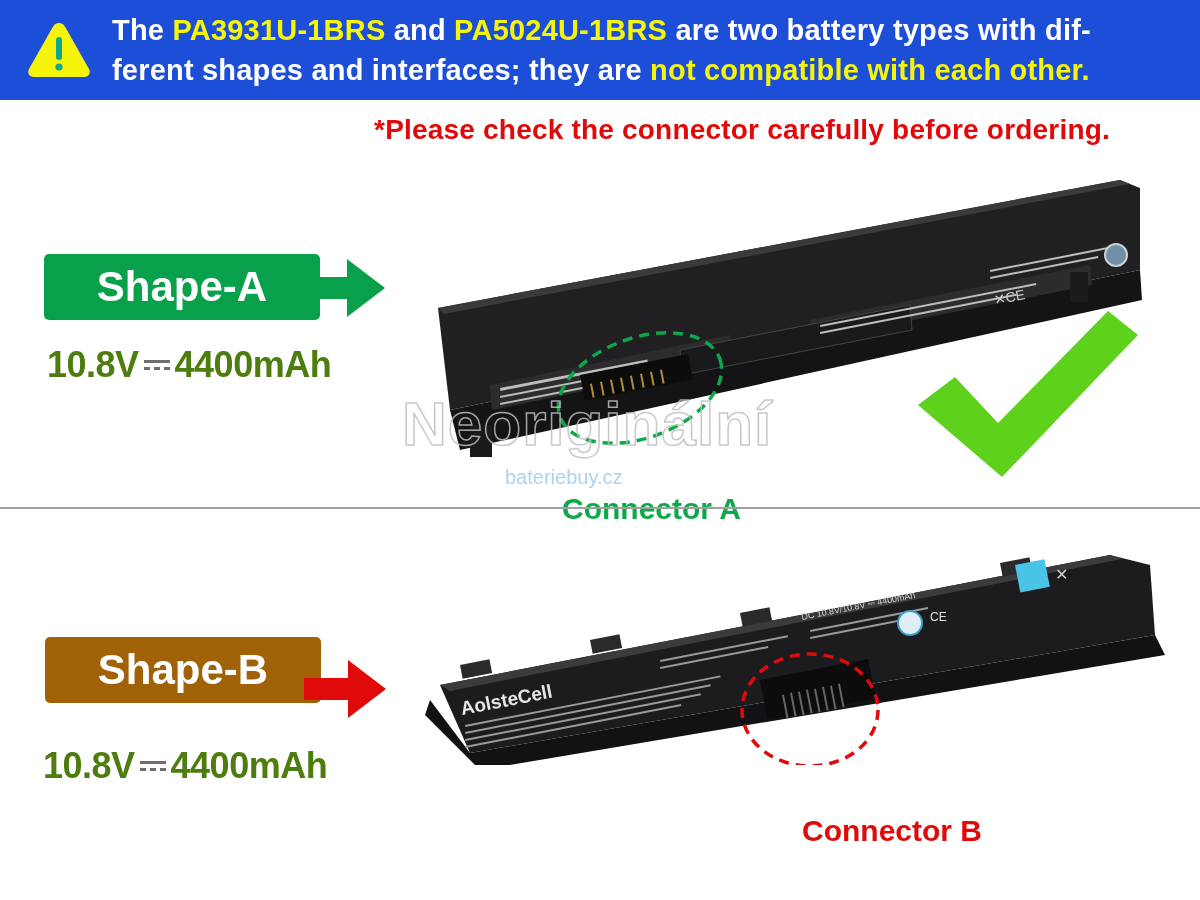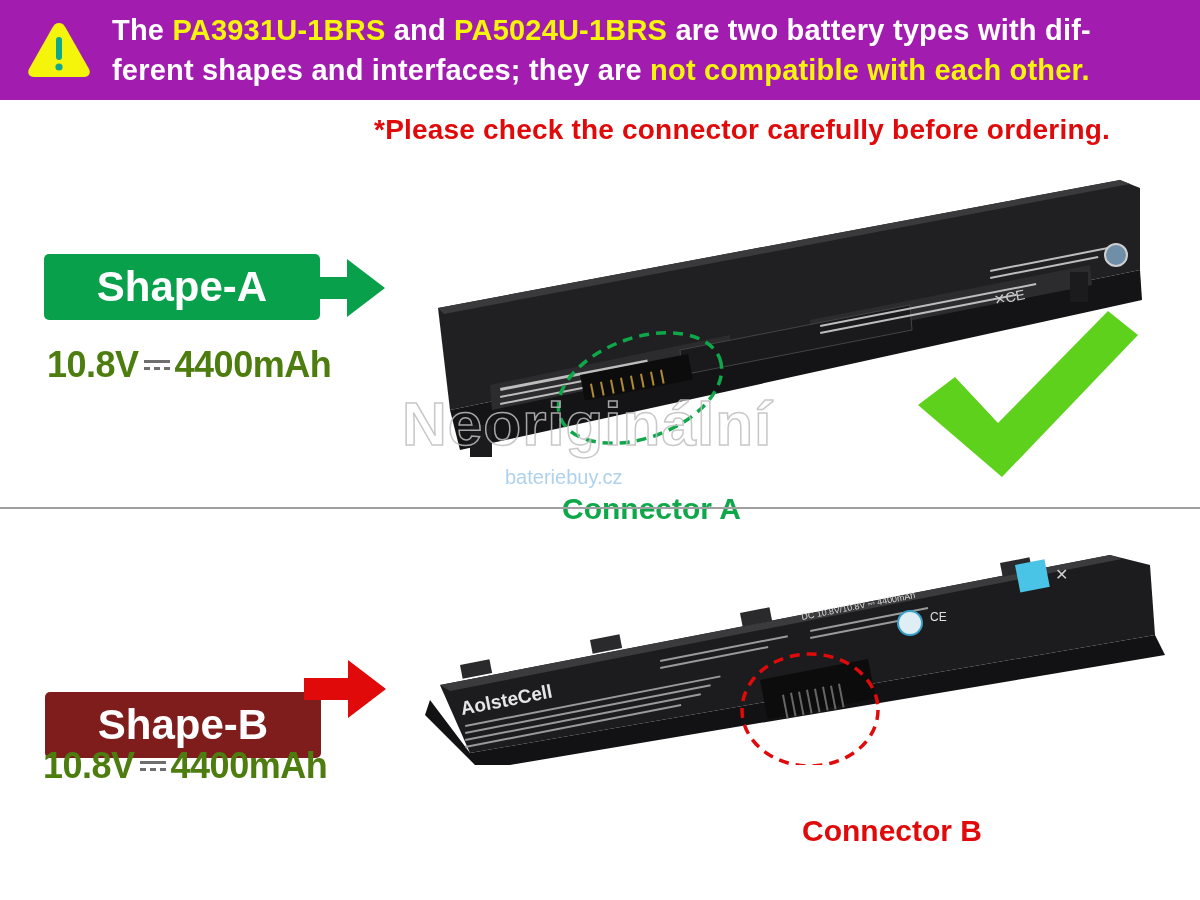--- a/index.html
+++ b/index.html
@@ -1,41 +1,41 @@
 <!DOCTYPE html>
 <html><head>
   <meta charset="utf-8">
   <style>
     * { margin: 0; padding: 0; box-sizing: border-box; }
     html, body { width: 1200px; height: 900px; background: #ffffff; overflow: hidden; }
     body { position: relative; font-family: "Liberation Sans", sans-serif; }
 
     .banner {
       position: absolute; left: 0; top: 0; width: 1200px; height: 100px;
-      background: #a21caf;
+      background: #1d4ed8;
     }
     .warn-icon { position: absolute; left: 26px; top: 20px; width: 66px; height: 60px; }
     .banner-text {
       position: absolute; left: 112px; top: 10px; width: 1080px;
       color: #ffffff; font-weight: bold; font-size: 29px; line-height: 40px;
       letter-spacing: 0.2px;
     }
     .hl { color: #f5f50c; }
 
     .notice {
       position: absolute; left: 0; top: 114px; width: 1110px; text-align: right;
       color: #e00a0a; font-weight: bold; font-size: 28px; letter-spacing: 0.2px;
     }
 
     .shape-badge {
       position: absolute; width: 276px; height: 66px; border-radius: 5px;
       color: #ffffff; font-weight: bold; font-size: 42px; line-height: 66px; text-align: center;
     }
     .shape-a { left: 44px; top: 254px; background: #08a04a; }
-    .shape-b { left: 45px; top: 692px; background: #7f1d1d; }
+    .shape-b { left: 45px; top: 637px; background: #a16207; }
 
     .arrow { position: absolute; width: 82px; height: 58px; }
     .arrow-a { left: 303px; top: 259px; }
     .arrow-b { left: 304px; top: 660px; }
 
     .spec {
       position: absolute; color: #4d7c0f; font-weight: bold; font-size: 36px; letter-spacing: -0.5px;
       display: flex; align-items: center;
     }
     .spec-a { left: 47px; top: 344px; }

